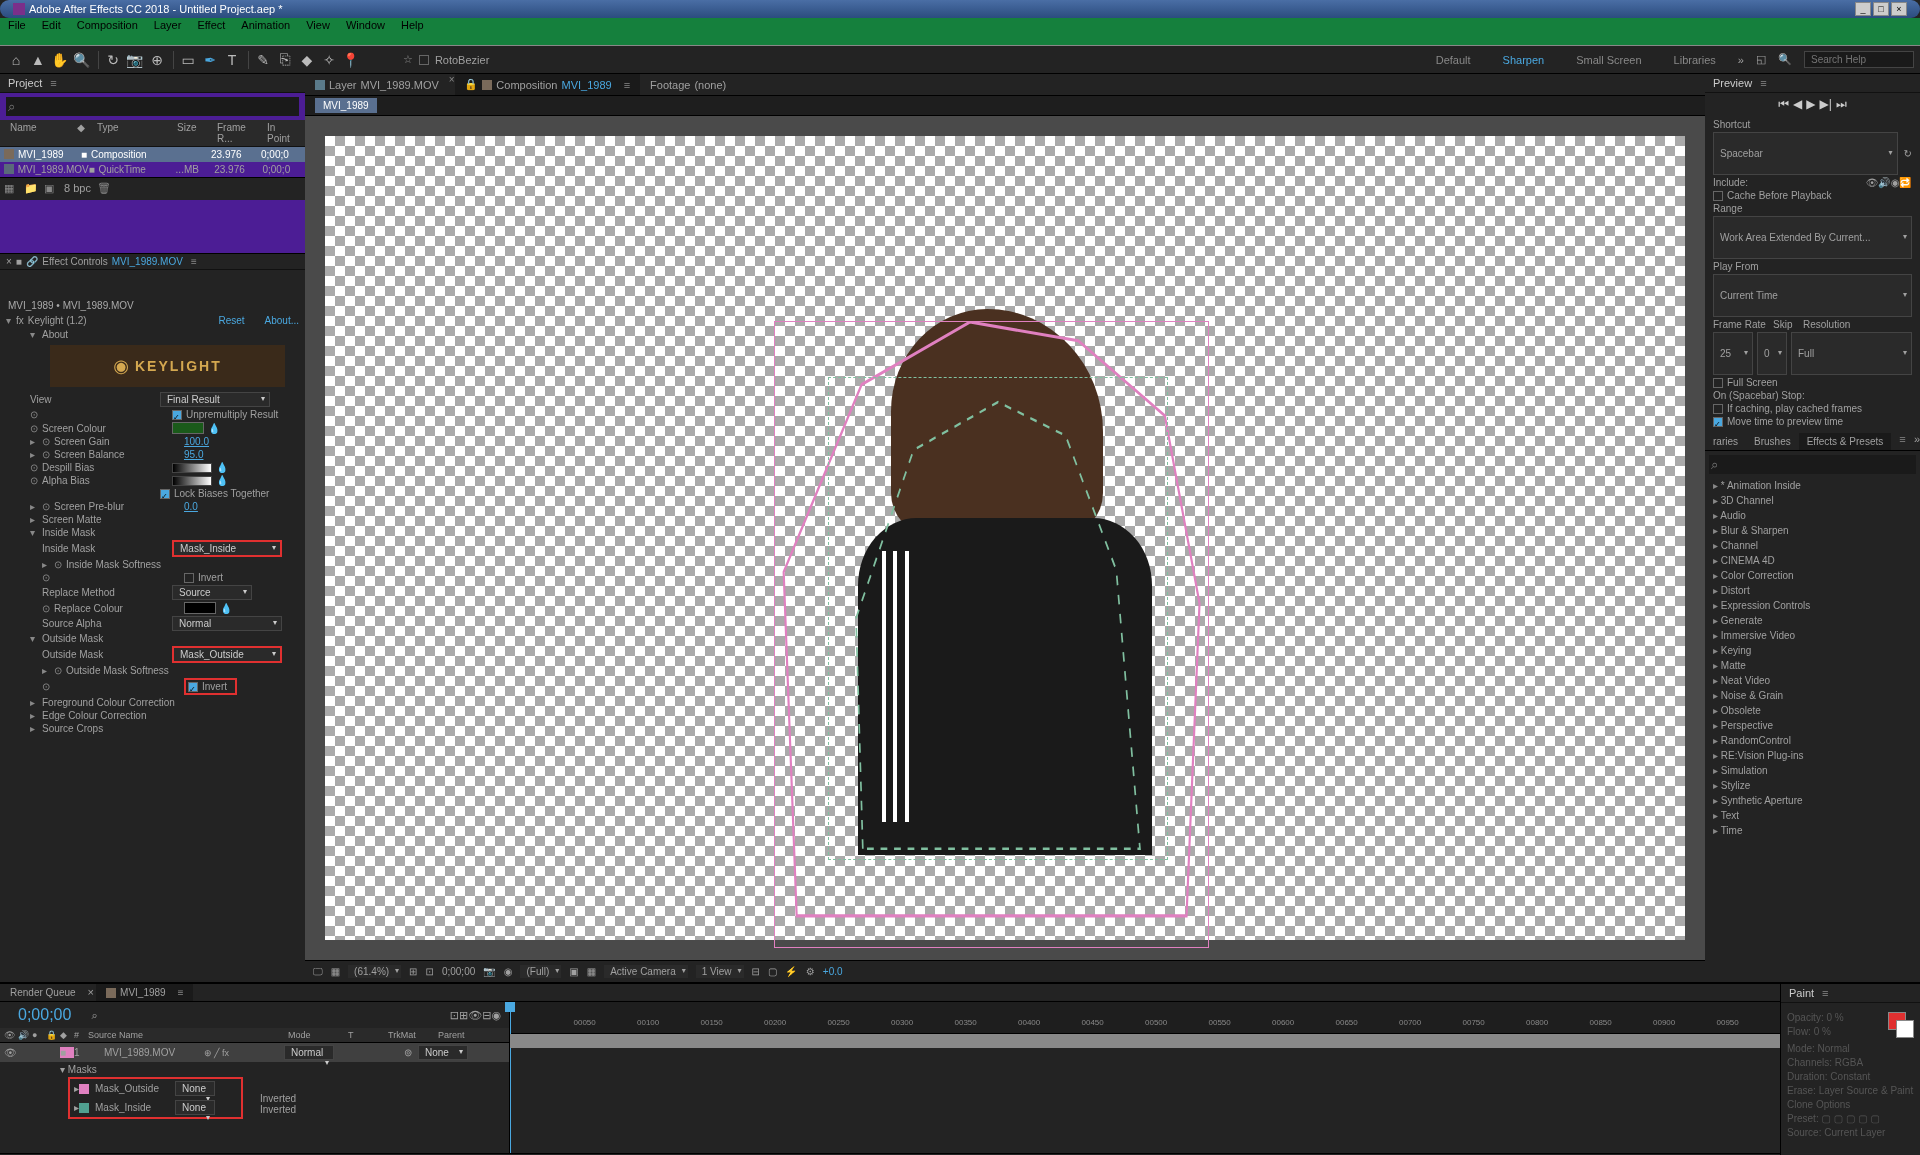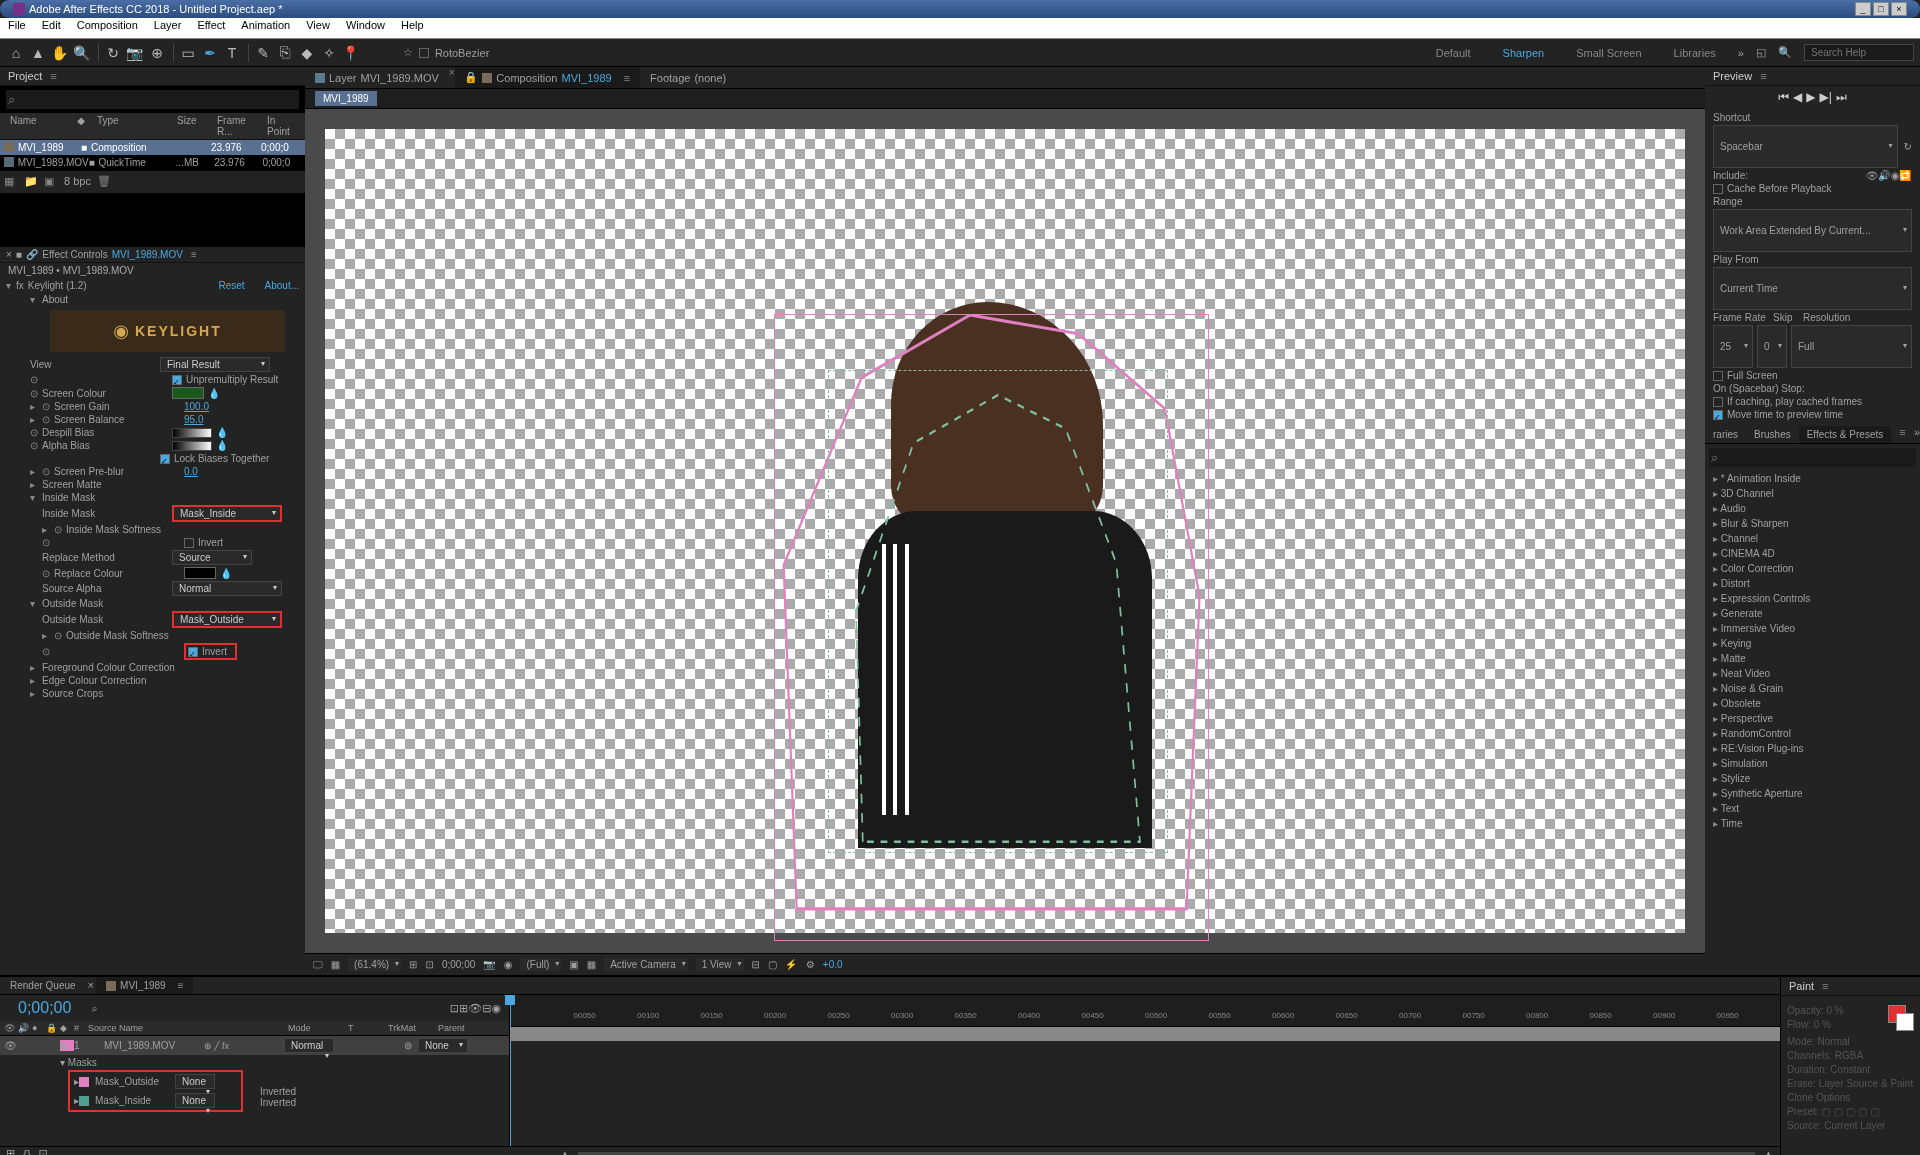--- a/index.html
+++ b/index.html
@@ -5,21 +5,21 @@
 * { margin: 0; padding: 0; box-sizing: border-box; font-family: Arial, sans-serif; }
 body { background: #232323; color: #a0a0a0; font-size: 11px; overflow: hidden; }
 
 
 .titlebar { background: linear-gradient(#4a6ea5, #2b4c7e); height: 18px; display: flex; align-items: center; padding: 0 13px; color: #fff; justify-content: space-between; border-radius: 9px; }
 .titlebar-icon { width: 12px; height: 12px; background: #7b2f8a; margin-right: 4px; }
 .window-controls { display: flex; gap: 2px; }
 .window-controls span { width: 16px; height: 14px; background: #ccc; border: 1px solid #888; font-size: 9px; text-align: center; line-height: 12px; color: #000; }
 
 
-.menubar { background: #ffffff; height: 21px; display: flex; border-bottom: 1px solid #888; }
+.menubar { background: #15803d; height: 28px; display: flex; border-bottom: 1px solid #888; }
 .menubar span { padding: 1px 8px; color: #000; font-size: 11px; }
 
 
 .toolbar { background: #232323; height: 28px; display: flex; align-items: center; padding: 0 6px; border-bottom: 1px solid #000; }
 .tool-icon { width: 20px; height: 20px; display: inline-flex; align-items: center; justify-content: center; color: #bbb; font-size: 14px; margin-right: 2px; cursor: pointer; }
 .tool-sep { width: 1px; height: 18px; background: #444; margin: 0 4px; }
 .toolbar-right { margin-left: auto; display: flex; align-items: center; gap: 12px; }
 .workspace-tab { padding: 4px 10px; color: #888; cursor: pointer; }
 .workspace-tab.active { color: #4aa8e0; }
 .search-box { background: #1a1a1a; border: 1px solid #444; padding: 2px 6px; width: 110px; font-size: 10px; color: #888; }
@@ -29,42 +29,42 @@
 .left-col { width: 305px; display: flex; flex-direction: column; }
 .center-col { flex: 1; display: flex; flex-direction: column; background: #1e1e1e; }
 .right-col { width: 215px; display: flex; flex-direction: column; }
 
 
 .panel-header { background: #232323; padding: 3px 8px; display: flex; align-items: center; border-bottom: 1px solid #111; }
 .panel-title { color: #ccc; }
 .panel-menu { margin-left: 8px; color: #888; }
 
 
-.project-panel { height: 180px; background: #000000; border-bottom: 1px solid #000; }
+.project-panel { height: 180px; background: #4c1d95; border-bottom: 1px solid #000; }
 .project-thumb-row { display: flex; padding: 6px; gap: 6px; }
 .thumb { width: 78px; height: 44px; background: linear-gradient(135deg, #2a5a8a 40%, #1a4070 60%); border: 1px solid #444; position: relative; }
 .thumb::after { content:''; position:absolute; left: 20%; top: 20%; width: 30%; height: 70%; background: #3a2a20; border-radius: 50% 50% 0 0; }
 .project-info { font-size: 10px; color: #888; }
 .project-search-row { padding: 4px 6px; }
 .project-search-row input { background: #1a1a1a; border: none; color: #888; padding: 2px; width: 100%; }
 .project-list-header { display: flex; background: #2a2a2a; border-bottom: 1px solid #111; font-size: 10px; padding: 2px 4px; }
 .project-list-header span { padding: 0 6px; }
 .col-name { flex: 1; }
 .project-row { display: flex; padding: 2px 4px; font-size: 10px; }
 .project-row.selected { background: #5a7090; color: #fff; }
 .proj-icon { width: 10px; height: 10px; margin-right: 4px; display: inline-block; }
 .proj-icon.comp { background: #7a6a5a; }
 .proj-icon.mov { background: #5a6a7a; }
 .project-footer { background: #232323; padding: 4px; display: flex; gap: 6px; border-top: 1px solid #000; }
 .footer-icon { width: 14px; height: 14px; color: #888; }
 
 
 .effect-controls { flex: 1; background: #232323; overflow-y: auto; font-size: 10px; }
 .ec-header { padding: 2px 6px; border-bottom: 1px solid #111; display: flex; align-items: center; }
-.ec-sub { padding: 2px 8px; color: #aaa; }
+.ec-sub { padding: 2px 8px; color: #aaa; margin-top: 28px; }
 .fx-row { display: flex; align-items: center; padding: 2px 6px; }
 .fx-twirl { width: 10px; display: inline-block; color: #888; }
 .fx-name { flex: 0 0 150px; }
 .fx-reset { color: #4aa8e0; margin-left: auto; margin-right: 20px; }
 .fx-about { color: #4aa8e0; }
 .keylight-logo { background: #3a2a1a; margin: 4px 20px 4px 50px; padding: 10px; display: flex; align-items: center; justify-content: center; }
 .keylight-logo-inner { color: #d4a850; font-weight: bold; font-size: 14px; letter-spacing: 2px; }
 .param-row { display: flex; align-items: center; padding: 1px 6px; }
 .param-indent { width: 24px; }
 .param-twirl { width: 12px; color: #888; }

